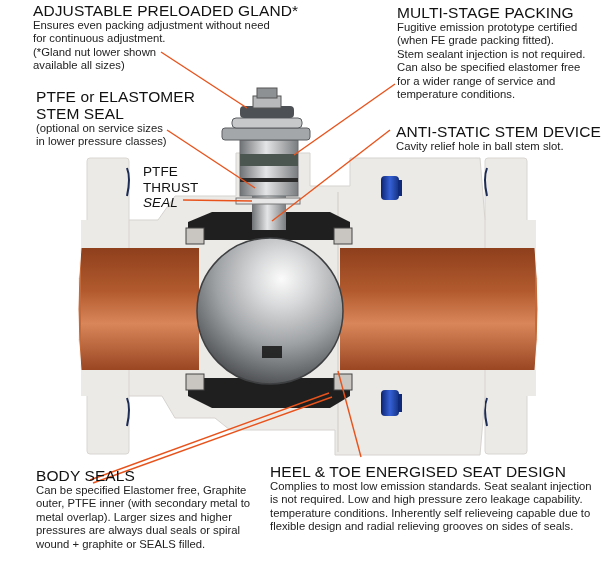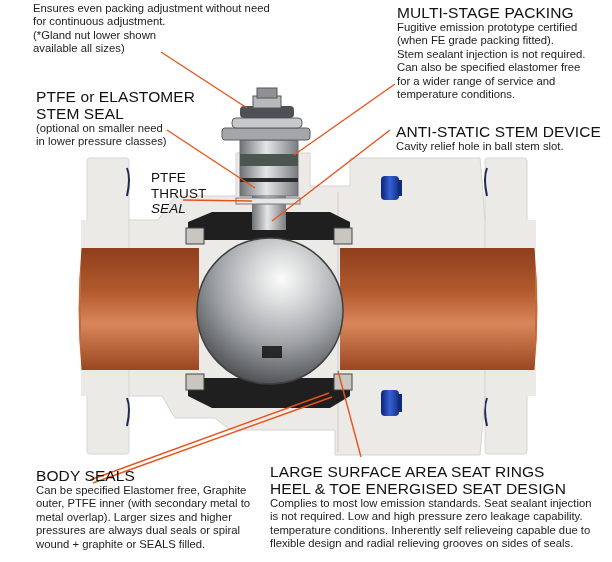--- a/index.html
+++ b/index.html
@@ -102,34 +102,35 @@
     <line x1="183" y1="200" x2="252" y2="201"></line>
     <line x1="395" y1="84" x2="294" y2="155"></line>
     <line x1="390" y1="130" x2="272" y2="221"></line>
     <line x1="90" y1="480" x2="329" y2="393"></line>
     <line x1="93" y1="483" x2="332" y2="397"></line>
     <line x1="361" y1="457" x2="338" y2="371"></line>
   </g>
 </svg>
 
 <div class="label" style="left:33px; top:2px;">
+  <div class="title">ADJUSTABLE PRELOADED GLAND*</div>
   <div class="desc">Ensures even packing adjustment without need</div>
   <div class="desc">for continuous adjustment.</div>
   <div class="desc">(*Gland nut lower shown</div>
   <div class="desc">available all sizes)</div>
 </div>
 
 <div class="label" style="left:36px; top:88px;">
   <div class="title">PTFE or ELASTOMER</div>
   <div class="title">STEM SEAL</div>
-  <div class="desc">(optional on smaller need</div>
+  <div class="desc">(optional on service sizes</div>
   <div class="desc">in lower pressure classes)</div>
 </div>
 
-<div class="label" style="left:143px; top:170px;margin-left:8px;">
+<div class="label" style="left:143px; top:164px;">
   <div class="title" style="font-size:13.5px;line-height:15.5px;">PTFE</div>
   <div class="title" style="font-size:13.5px;line-height:15.5px;text-align:center;">THRUST</div>
   <div class="title" style="font-size:13.5px;line-height:15.5px;font-style:italic;">SEAL</div>
 </div>
 
 <div class="label" style="left:397px; top:4px;">
   <div class="title">MULTI-STAGE PACKING</div>
   <div class="desc">Fugitive emission prototype certified</div>
   <div class="desc">(when FE grade packing fitted).</div>
   <div class="desc">Stem sealant injection is not required.</div>
@@ -146,19 +147,18 @@
 <div class="label" style="left:36px; top:467px;">
   <div class="title">BODY SEALS</div>
   <div class="desc">Can be specified Elastomer free, Graphite</div>
   <div class="desc">outer, PTFE inner (with secondary metal to</div>
   <div class="desc">metal overlap). Larger sizes and higher</div>
   <div class="desc">pressures are always dual seals or spiral</div>
   <div class="desc">wound + graphite or SEALS filled.</div>
 </div>
 
 <div class="label" style="left:270px; top:463px;">
-  <div class="title">LARGE SURFACE AREA SEAT RINGS</div>
   <div class="title">HEEL &amp; TOE ENERGISED SEAT DESIGN</div>
   <div class="desc">Complies to most low emission standards. Seat sealant injection</div>
   <div class="desc">is not required. Low and high pressure zero leakage capability.</div>
   <div class="desc">temperature conditions.  Inherently self relieveing capable due to</div>
   <div class="desc">flexible design and radial relieving grooves on sides of seals.</div>
 </div>
 
 </body></html>

